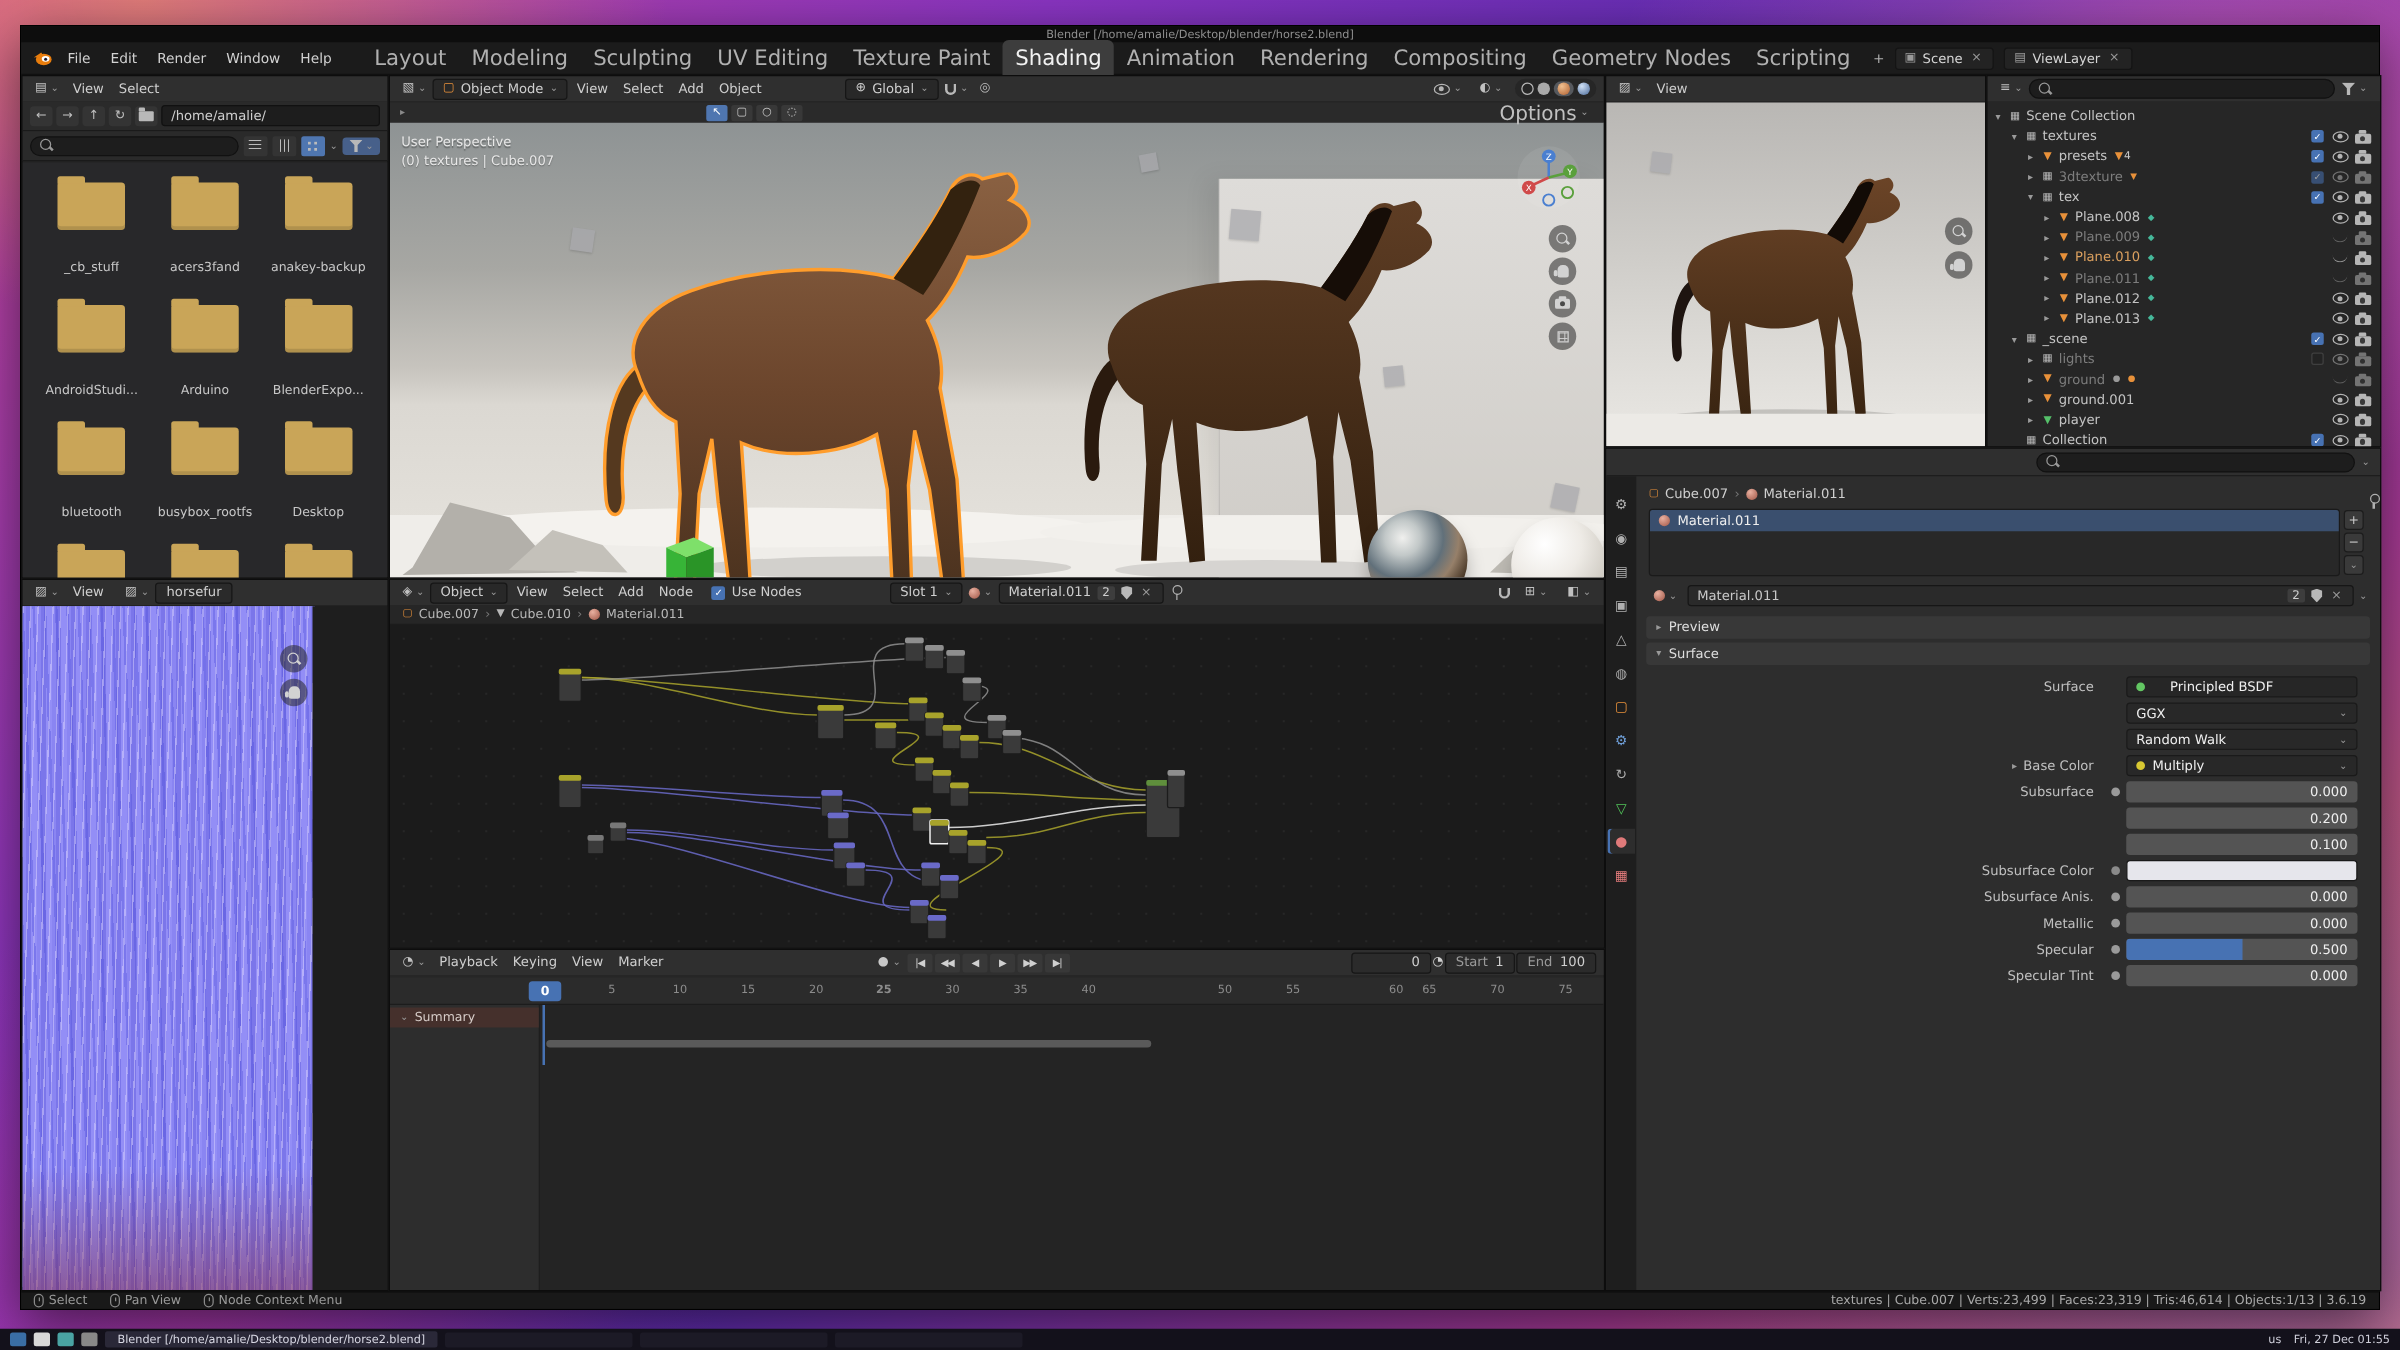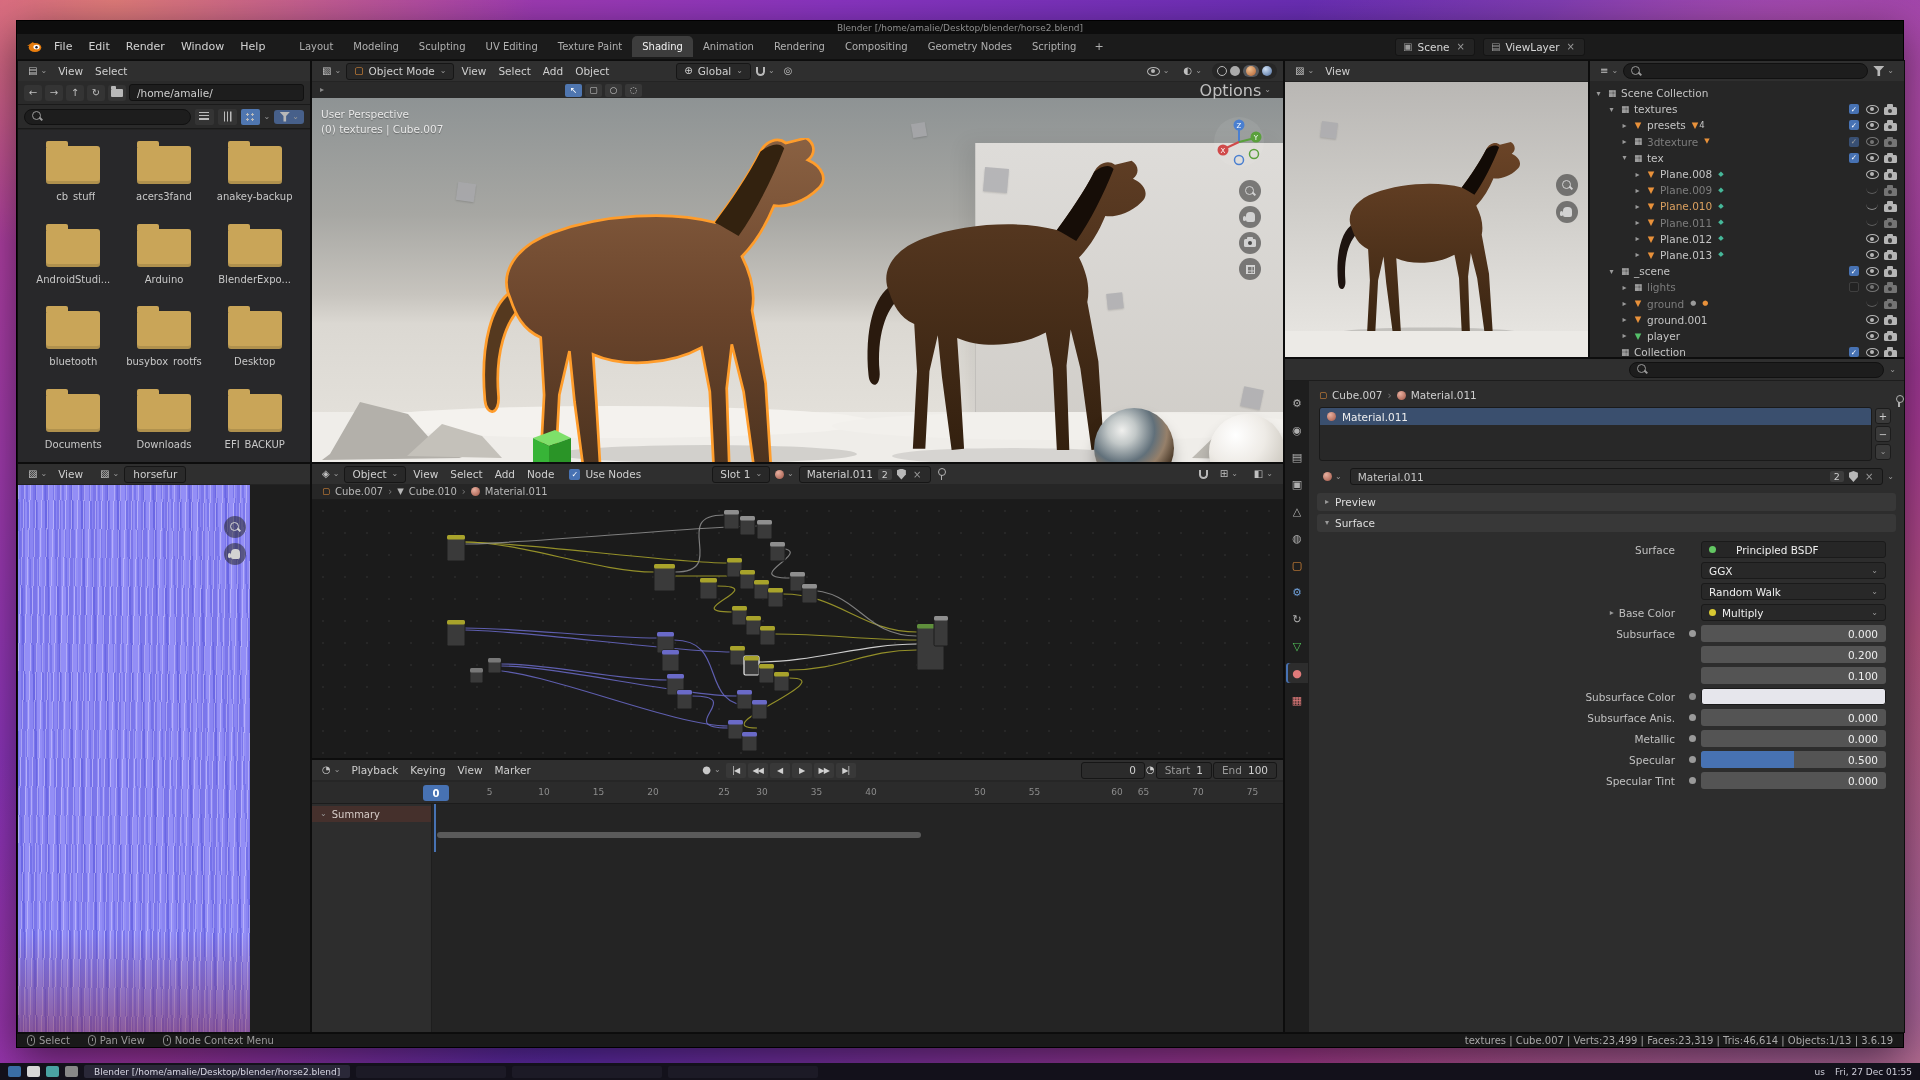--- a/index.html
+++ b/index.html
@@ -11,21 +11,21 @@
     radial-gradient(ellipse 800px 500px at 92% 8%, rgba(255,120,190,.5), transparent 60%),
     radial-gradient(ellipse 900px 600px at 96% 92%, rgba(130,70,220,.55), transparent 60%),
     radial-gradient(ellipse 700px 500px at 8% 96%, rgba(210,60,140,.5), transparent 60%),
     linear-gradient(135deg,#c2459a 0%,#8a35c2 28%,#5a2bb0 52%,#a83a96 78%,#d8895a 100%);
 }
 .window{position:absolute;left:16px;top:20px;width:1888px;height:1028px;background:#1f1f1f;box-shadow:0 12px 42px rgba(0,0,0,.55);border:1px solid #000}
 .titlebar{position:absolute;top:0;left:0;right:0;height:13px;background:#0d0d0d;display:flex;align-items:center;justify-content:center;font-size:9px;color:#8f8f8f}
 .menubar{position:absolute;top:13px;left:0;right:0;height:26px;background:#1b1b1b;display:flex;align-items:center;padding:0 8px;font-size:11px;border-bottom:1px solid #101010}
 .m-item{padding:3px 8px;border-radius:3px;color:#d2d2d2}
 .ws-wrap{display:flex;margin-left:16px;align-items:flex-end}
-.ws-tab{padding:5px 10px 5px;font-size:10px;color:#b0b0b0;border-radius:5px 5px 0 0;white-space:nowrap}
+.ws-tab{padding:5px 10px 5px;font-size:17px;color:#b0b0b0;border-radius:5px 5px 0 0;white-space:nowrap}
 .ws-tab.active{background:#3d3d3d;color:#f2f2f2}
 .ws-plus{padding:4px 8px;color:#b0b0b0}
 .mb-right{margin-left:auto;display:flex;gap:8px;align-items:center;padding-right:310px}
 .mb-field{display:flex;align-items:center;gap:5px;background:#232323;border:1px solid #141414;border-radius:3px;padding:2px 7px;font-size:10.5px;color:#d6d6d6}
 .mb-x{color:#9a9a9a;font-size:10px;padding:0 2px}
 .cue{font-size:8px;color:#9a9a9a;line-height:1}
 .work{position:absolute;top:39px;left:0;right:0;bottom:14px;background:#0f0f0f}
 .ed{position:absolute;background:#232323;border:1px solid #0d0d0d;overflow:hidden}
 .ed-header{height:20px;background:#2f2f2f;display:flex;align-items:center;gap:1px;padding:0 6px;font-size:10.5px;color:#cfcfcf;position:relative;z-index:5}
 .hm{padding:2px 6px;border-radius:3px;white-space:nowrap}
@@ -36,21 +36,21 @@
 #file-browser{left:0;top:0;width:294px;height:403px}
 .fb-nav{height:24px;display:flex;align-items:center;gap:3px;padding:0 6px;background:#2a2a2a;border-bottom:1px solid #1a1a1a}
 .nav-btn{width:18px;height:16px;display:flex;align-items:center;justify-content:center;background:#343434;border-radius:3px;font-size:10px;color:#c0c0c0}
 .path-field{flex:1;background:#1d1d1d;border:1px solid #111;border-radius:3px;padding:1.5px 7px;font-size:10.5px;color:#cfcfcf}
 .fb-filter{height:24px;display:flex;align-items:center;gap:4px;padding:0 6px;background:#2a2a2a;border-bottom:1px solid #1a1a1a}
 .search{flex:1;display:flex;align-items:center;gap:5px;background:#1d1d1d;border:1px solid #111;border-radius:9px;padding:1.5px 7px;height:16px}
 .disp-btn{width:19px;height:16px;display:flex;align-items:center;justify-content:center;background:#343434;border-radius:2px}
 .disp-btn.active{background:#4f76b0}
 .funnel-btn{display:flex;align-items:center;gap:2px;background:#47608a;border-radius:3px;padding:2px 5px}
 #folder-grid{display:grid;grid-template-columns:repeat(3,1fr);row-gap:24px;padding:16px 10px 10px;background:#28282a;position:absolute;top:69px;left:0;right:0;bottom:0}
-.folder-cell{display:flex;flex-direction:column;align-items:center;gap:7px}
+.folder-cell{display:flex;flex-direction:column;align-items:center;gap:25px}
 .folder-icon{width:54px;height:38px;background:#c9a558;border-radius:2px 3px 3px 3px;position:relative;box-shadow:inset 0 -3px 0 rgba(0,0,0,.12)}
 .folder-icon::before{content:'';position:absolute;top:-5px;left:0;width:22px;height:6px;background:#c9a558;border-radius:2px 2px 0 0}
 .folder-label{font-size:10px;color:#c8c8c8;max-width:88px;overflow:hidden;white-space:nowrap;text-overflow:ellipsis}
 
 #image-editor{left:0;top:403px;width:294px;bottom:0}
 .img-name{display:flex;align-items:center;gap:5px;background:#2a2a2a;border:1px solid #161616;border-radius:3px;padding:1.5px 8px}
 .img-canvas{position:absolute;top:21px;left:0;width:234px;bottom:0;
   background:
     repeating-linear-gradient(92deg, rgba(225,218,255,.45) 0 1px, transparent 1px 6px),
     repeating-linear-gradient(88deg, rgba(70,70,215,.32) 0 2px, transparent 2px 9px),
@@ -760,21 +760,21 @@
             <span style="color:#9a9a9a">End</span>
             <span>100</span>
           </span>
       </div>
       <div class="tl-ruler" id="tl-ticks">
         <div class="playhead-chip" style="left:111px">0</div>
       <span class="tick" style="left: 164.5px;">5</span>
           <span class="tick" style="left: 219px;">10</span>
           <span class="tick" style="left: 273.5px;">15</span>
           <span class="tick" style="left: 328px;">20</span>
-          <span class="tick" style="left: 399px;">25</span>
+          <span class="tick" style="left: 382px; font-weight: bold;">25</span>
           <span class="tick" style="left: 437px;">30</span>
           <span class="tick" style="left: 491.5px;">35</span>
           <span class="tick" style="left: 546px;">40</span>
           <span class="tick" style="left: 576px; margin-top: 40px;">45</span>
           <span class="tick" style="left: 655px;">50</span>
           <span class="tick" style="left: 709.5px;">55</span>
           <span class="tick" style="left: 792px;">60</span>
           <span class="tick" style="left: 818.5px;">65</span>
           <span class="tick" style="left: 873px;">70</span>
           <span class="tick" style="left: 927.5px;">75</span>

